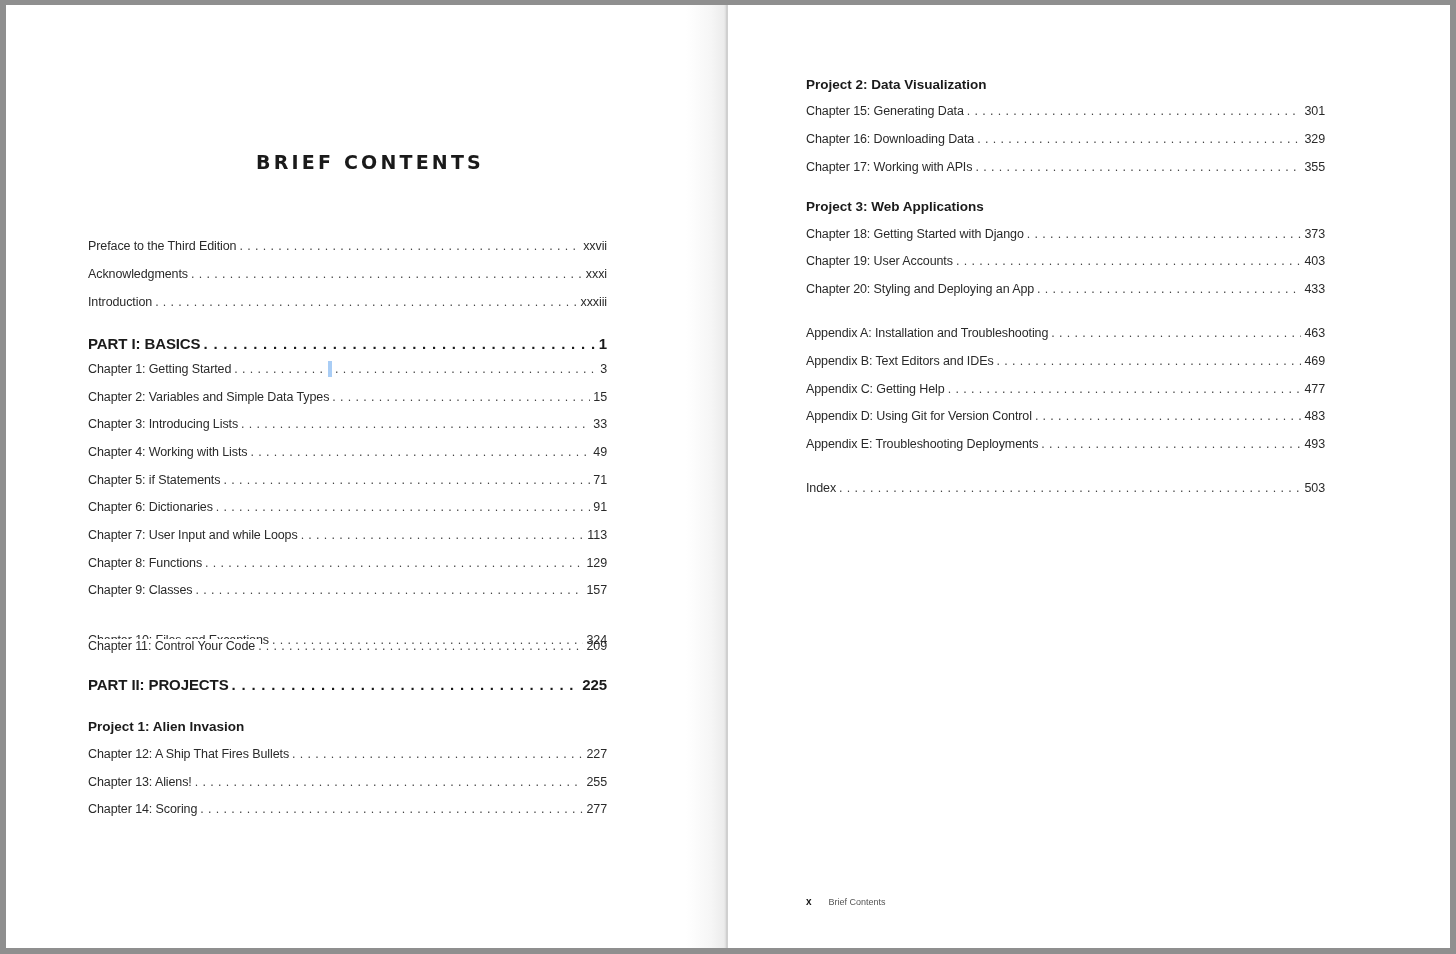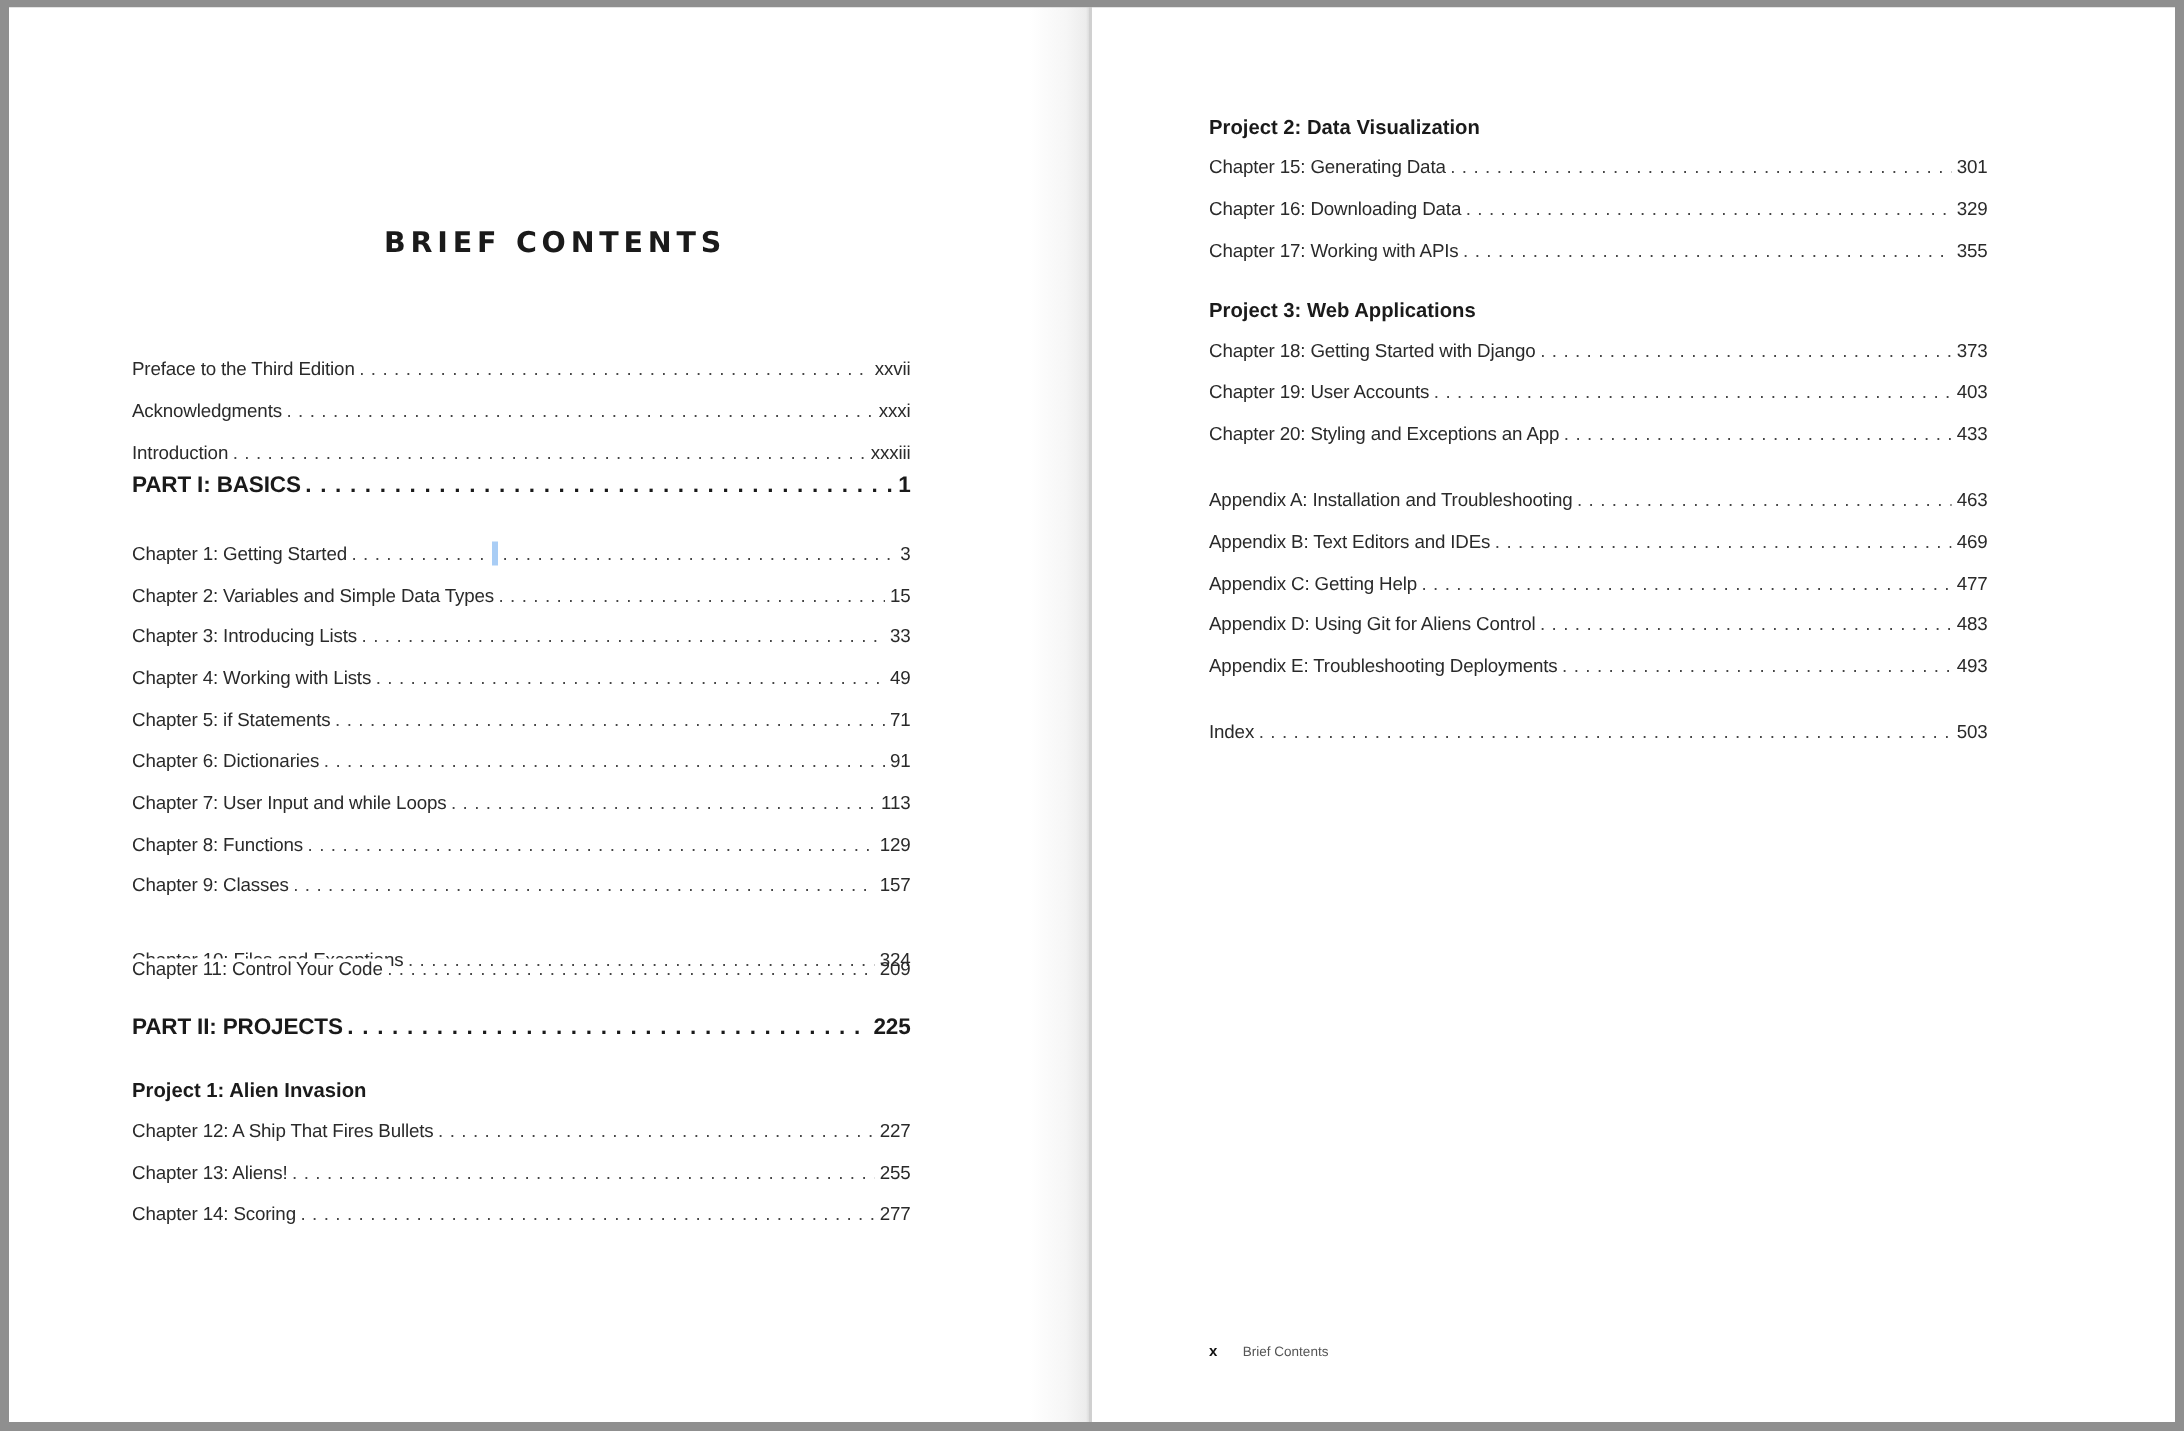--- a/index.html
+++ b/index.html
@@ -68,21 +68,21 @@
         <span class="lbl">Acknowledgments</span>
         <span class="leader"></span>
         <span class="pg">xxxi</span>
       </div>
       <div class="row" style="top:290px">
         <span class="lbl">Introduction</span>
         <span class="leader"></span>
         <span class="pg">xxxiii</span>
       </div>
 
-      <div class="row part" style="top:310px">
+      <div class="row part" style="top:330px">
         <span class="lbl">PART I: BASICS</span>
         <span class="leader"></span>
         <span class="pg">1</span>
       </div>
 
       <div class="row" style="top:357px">
         <span class="lbl">Chapter 1:  Getting Started</span>
         <span class="leader"></span>
         <span class="pg">3</span>
       </div>
@@ -191,42 +191,42 @@
         <span class="lbl">Chapter 18:  Getting Started with Django</span>
         <span class="leader"></span>
         <span class="pg">373</span>
       </div>
       <div class="row" style="top:249px">
         <span class="lbl">Chapter 19:  User Accounts</span>
         <span class="leader"></span>
         <span class="pg">403</span>
       </div>
       <div class="row" style="top:277px">
-        <span class="lbl">Chapter 20:  Styling and Exceptions an App</span>
+        <span class="lbl">Chapter 20:  Styling and Deploying an App</span>
         <span class="leader"></span>
         <span class="pg">433</span>
       </div>
 
       <div class="row" style="top:321px">
         <span class="lbl">Appendix A: Installation and Troubleshooting</span>
         <span class="leader"></span>
         <span class="pg">463</span>
       </div>
       <div class="row" style="top:349px">
         <span class="lbl">Appendix B: Text Editors and IDEs</span>
         <span class="leader"></span>
         <span class="pg">469</span>
       </div>
       <div class="row" style="top:377px">
         <span class="lbl">Appendix C: Getting Help</span>
         <span class="leader"></span>
         <span class="pg">477</span>
       </div>
       <div class="row" style="top:404px">
-        <span class="lbl">Appendix D: Using Git for Aliens Control</span>
+        <span class="lbl">Appendix D: Using Git for Version Control</span>
         <span class="leader"></span>
         <span class="pg">483</span>
       </div>
       <div class="row" style="top:432px">
         <span class="lbl">Appendix E: Troubleshooting Deployments</span>
         <span class="leader"></span>
         <span class="pg">493</span>
       </div>
 
       <div class="row" style="top:476px">

